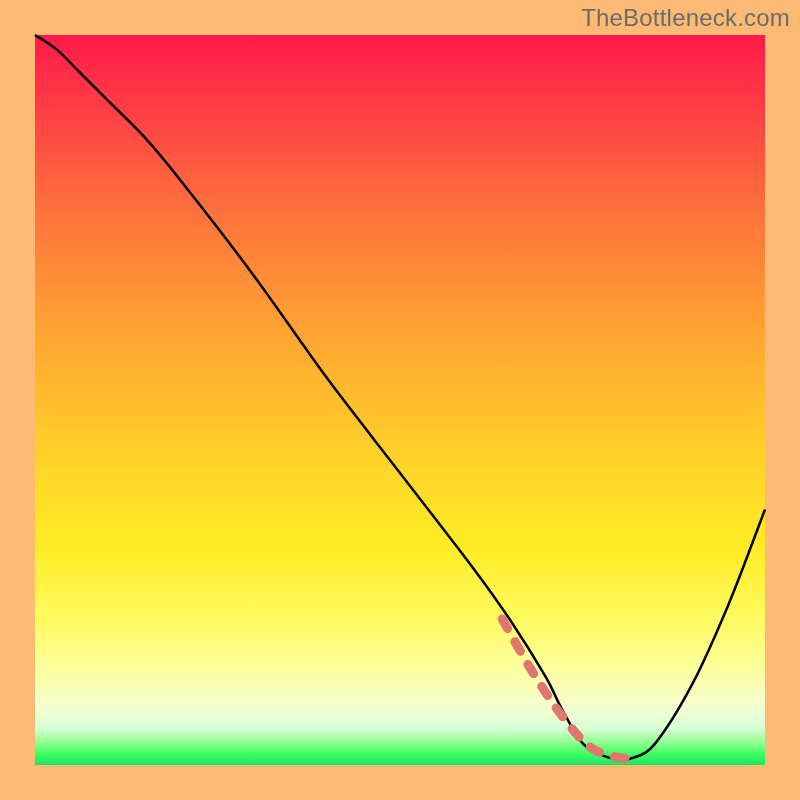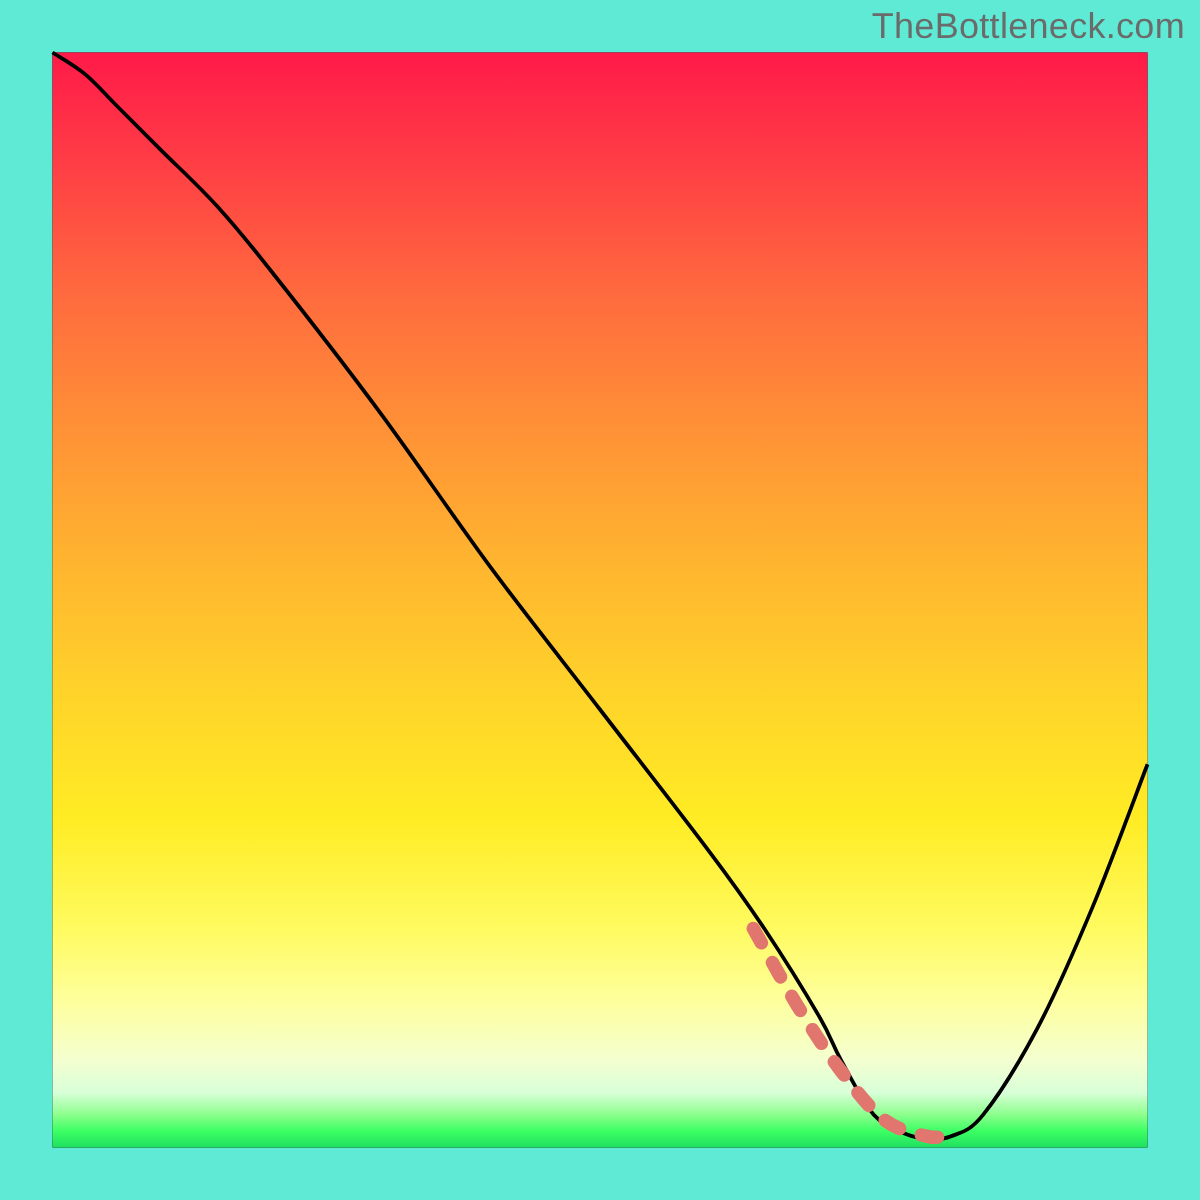--- a/index.html
+++ b/index.html
@@ -1,21 +1,21 @@
 <!DOCTYPE html>
 <html><head>
 <meta charset="utf-8">
 <style>
   * { margin: 0; padding: 0; box-sizing: border-box; }
   html, body { width: 800px; height: 800px; overflow: hidden; background: #000; }
   .container {
     position: relative;
     width: 800px;
     height: 800px;
-    background: #5eead4;
+    background: #fdba74;
   }
   .watermark {
     position: absolute;
     top: 4px;
     right: 10px;
     color: #6b6b6b;
     font-family: Arial, Helvetica, sans-serif;
     font-size: 24px;
     font-weight: 500;
     letter-spacing: 0.2px;

